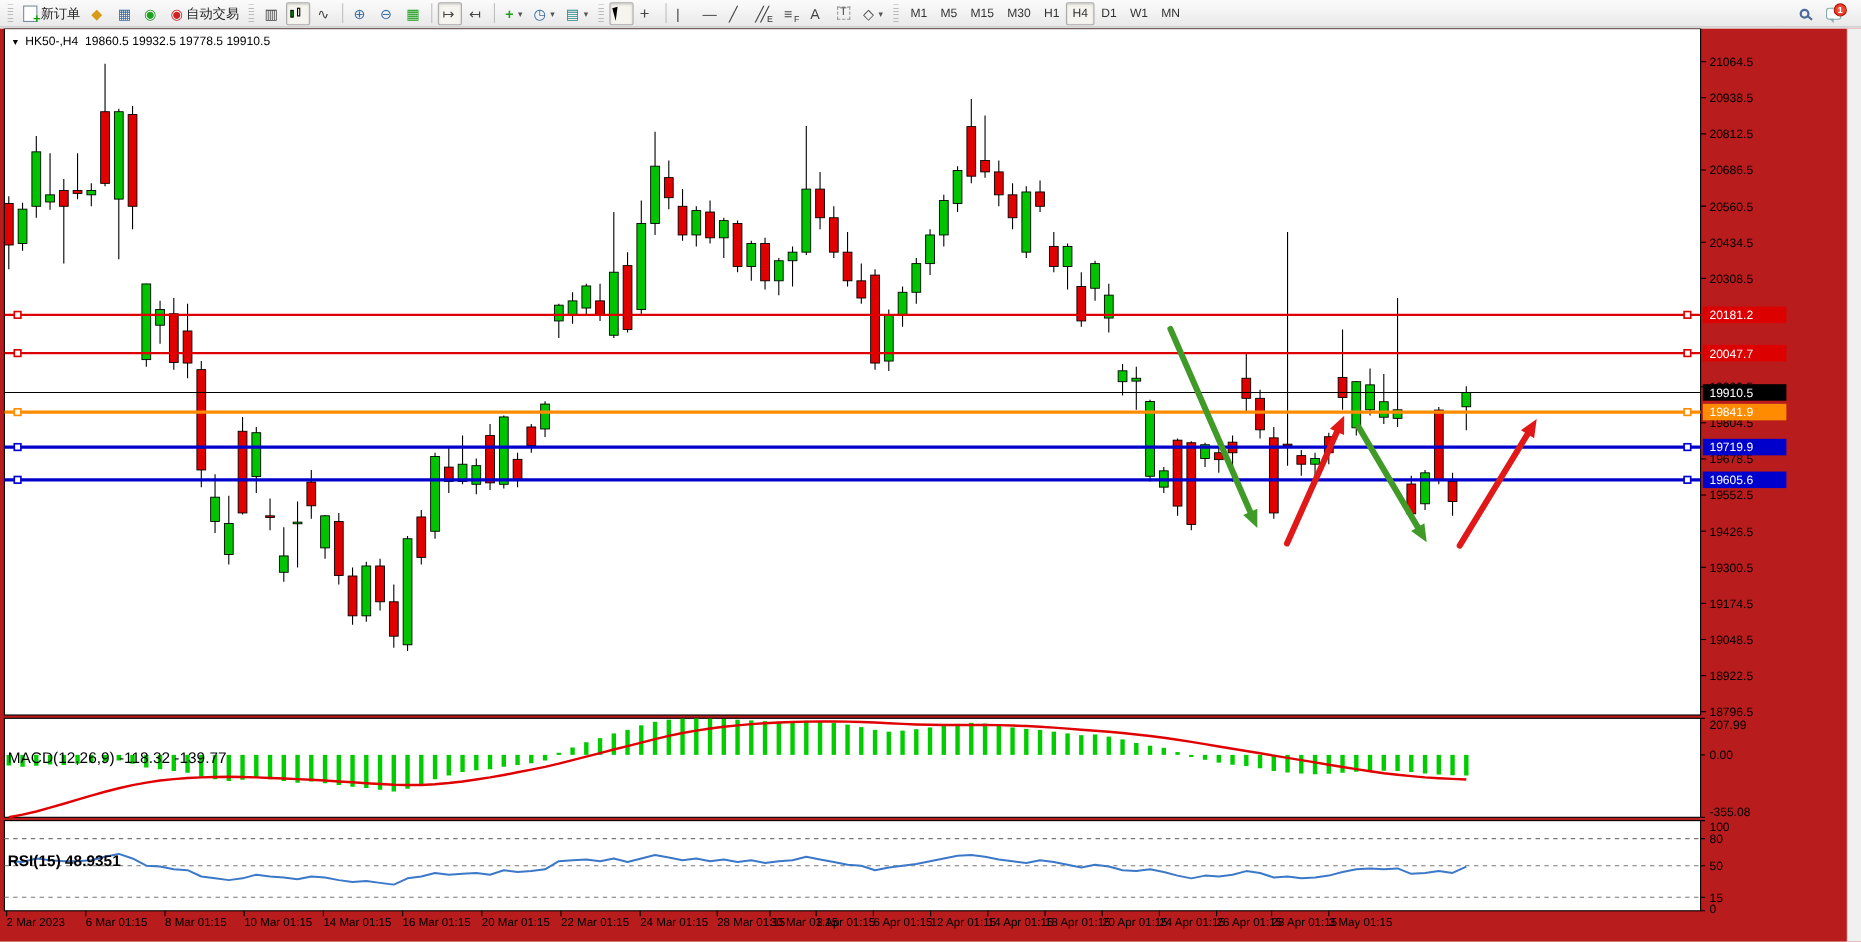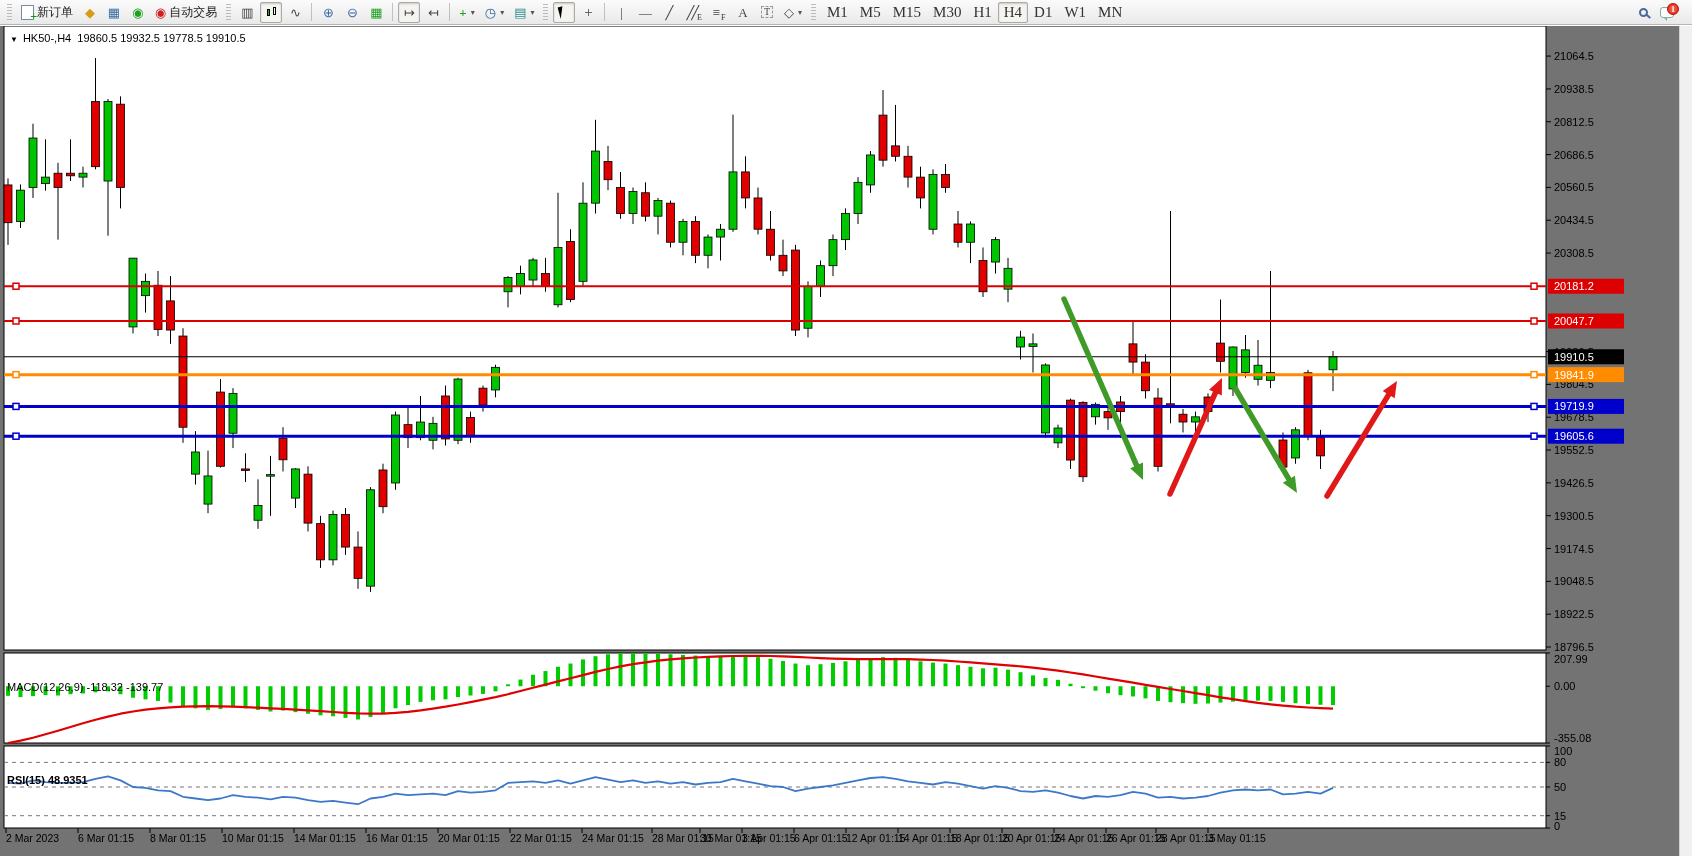--- a/index.html
+++ b/index.html
@@ -5,57 +5,57 @@
   * { margin:0; padding:0; box-sizing:border-box; }
   html,body { width:1692px; height:856px; overflow:hidden; background:#fff;
     font-family:"Liberation Sans","DejaVu Sans",sans-serif; }
   
   .toolbar { position:absolute; left:0; top:0; width:1692px; height:25px;
     background:linear-gradient(#fbfbfb,#e9e9e9); border-bottom:1px solid #b6b6b6;
     display:flex; align-items:center; padding:0 4px; gap:2px; z-index:30; }
   .tb-handle { width:5px; height:16px; margin:0 3px;
     background:repeating-linear-gradient(180deg,#bbb 0 1px,transparent 1px 3px); }
   .tb-sep { width:1px; height:18px; background:#c0c0c0; margin:0 3px; }
-  .tb-btn { height:21px; min-width:22px; display:flex; align-items:center; justify-content:center;
+  .tb-btn { height:21px; min-width:22px; display:flex; align-items:center; justify-content:space-between;
     gap:3px; padding:0 3px; border:1px solid transparent; border-radius:2px; cursor:default;
-    font-size:12px; color:#222; white-space:nowrap;font-family:Liberation Serif, serif; }
+    font-size:12px; color:#222; white-space:nowrap; }
   .tb-btn.pressed { background:#f6f4ee; border:1px solid #aaa; box-shadow:inset 0 1px 2px rgba(0,0,0,.18); }
   .glyph { font-size:13px; line-height:1; }
   .g-gold { color:#d69b17; } .g-blue { color:#3a6ea5; } .g-green { color:#1fa11f; }
   .g-red { color:#d02020; } .g-dark { color:#444; } .g-teal { color:#2e8b8b; }
   .sub { font-size:8px; color:#333; margin-left:-2px; align-self:flex-end; }
   .dd { font-size:8px; color:#555; margin-left:1px; }
-  .tf { font-size:15px; color:#333; padding:0 5px; }
+  .tf { font-size:11px; color:#333; padding:0 5px; }
   .doc-ico { position:relative; width:13px; height:15px; background:#fff; border:1px solid #7a8aa0; }
   .doc-ico:after { content:"+"; position:absolute; right:-4px; bottom:-5px; color:#0a9a0a;
     font-weight:bold; font-size:12px; text-shadow:0 0 1px #fff; }
   .candle-ico { position:relative; width:9px; height:13px; }
   .candle-ico .b1 { position:absolute; left:0; top:3px; width:3px; height:7px; background:#19b219; border:1px solid #000; }
   .candle-ico .b2 { position:absolute; right:0; top:1px; width:3px; height:8px; background:#fff; border:1px solid #000; }
   .cursor-ico { width:0; height:0; border-left:5px solid #000; border-right:5px solid transparent;
     border-bottom:12px solid transparent; border-top:0; transform:rotate(-15deg); }
   .mag-ico { position:relative; width:9px; height:9px; border:2px solid #4a6a9a; border-radius:50%; }
   .mag-ico:after { content:""; position:absolute; width:6px; height:2px; background:#4a6a9a;
     right:-5px; bottom:-2px; transform:rotate(40deg); }
   .chat-ico { position:relative; width:14px; height:11px; background:#fdfdfd; border:1px solid #8aa;
     border-radius:3px; }
   .chat-ico:after { content:""; position:absolute; left:2px; bottom:-4px; border-left:4px solid transparent;
     border-top:4px solid #8aa; }
   .badge { position:absolute; right:-6px; top:-5px; min-width:12px; height:12px; background:radial-gradient(#ff6a50,#d81f10);
     color:#fff; border-radius:50%; font-size:8px; line-height:12px; text-align:center; font-weight:bold;
     border:1px solid #b01000; }
   .spacer { flex:1; }
   
-  .window { position:absolute; left:0; top:26px; width:1692px; height:830px; background:#737373; }
+  .window { position:absolute; left:0; top:26px; width:1692px; height:830px; background:#b91c1c; }
   .right-strip { position:absolute; left:1679px; top:0; width:13px; height:830px; background:#f0f0f0;
     border-left:1px solid #d0d0d0; }
   #chart { position:absolute; left:0; top:0; }
   .chart-title { position:absolute; left:10px; top:6px; font-size:11px; color:#000; z-index:5; }
   .chart-title .tri { font-size:8px; margin-right:5px; }
-  .ind-label { position:absolute; left:7px; font-size:11px; color:#000; z-index:5; }
+  .ind-label { position:absolute; left:7px; font-size:14px; color:#000; z-index:5; }
 </style>
 </head>
 <body>
 
 <div class="toolbar">
   <div class="tb-handle"></div>
   <div class="tb-btn">
     <span class="doc-ico"></span>
     <span>新订单</span>
   </div>

